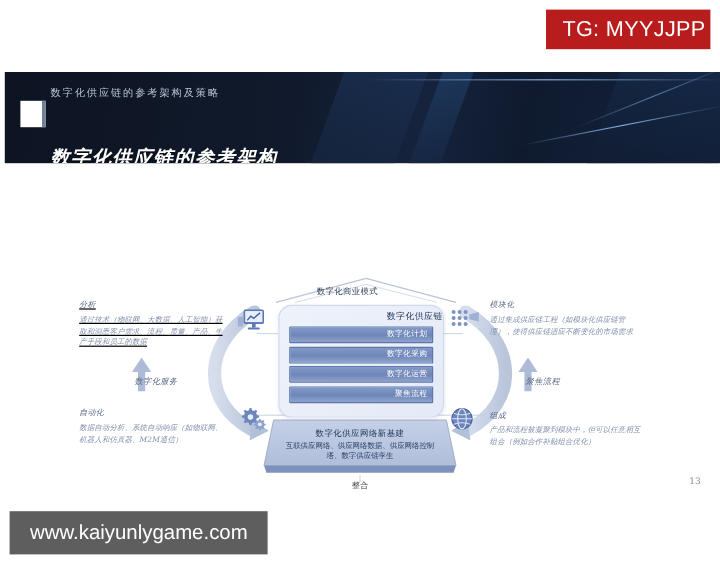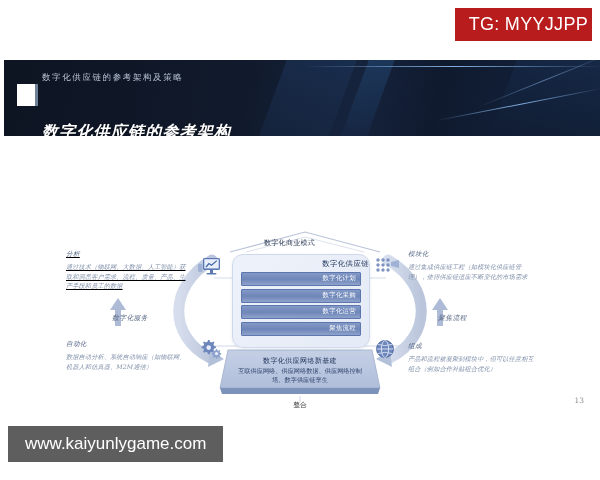--- a/index.html
+++ b/index.html
@@ -193,21 +193,21 @@
     top: 190px;
     width: 156px;
     height: 44px;
   }
   .base-text {
     position: absolute;
     left: 0;
     top: 6px;
     width: 156px;
     text-align: center;
-    font-family: Liberation Mono, monospace;
+    font-family: Liberation Serif, serif;
     color: #22365c;
   }
   .base-title { font-size: 7px; letter-spacing: .4px; }
   .base-sub {
     font-size: 6.2px;
     line-height: 1.45;
     margin-top: 2px;
     padding: 0 14px;
     color: #2c4168;
   }

